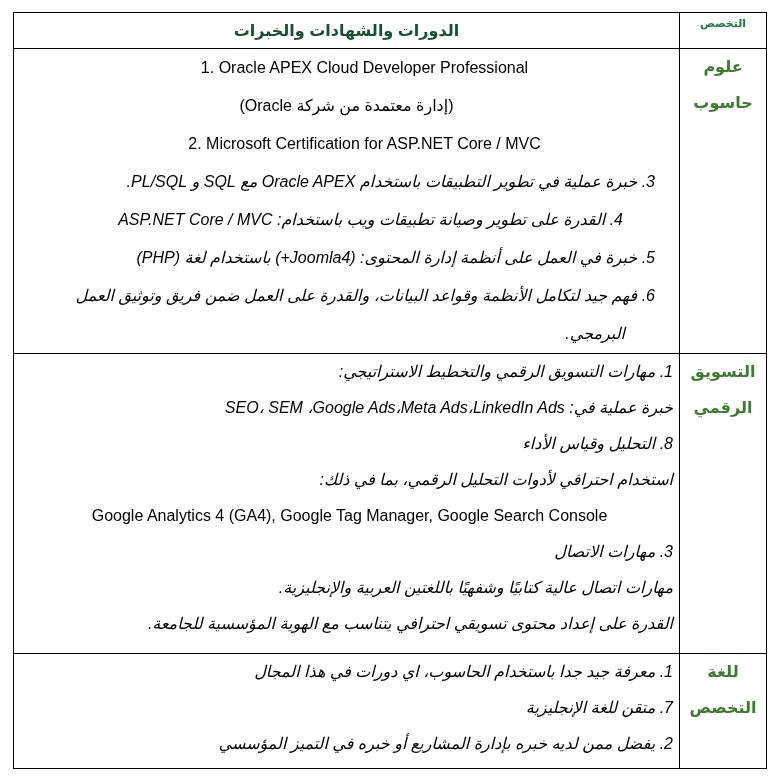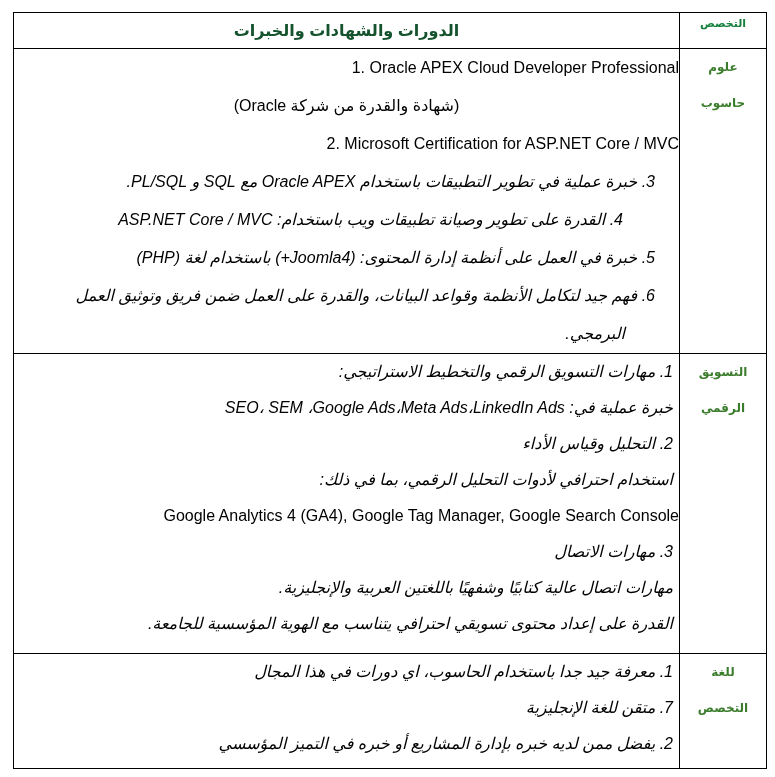--- a/index.html
+++ b/index.html
@@ -4,23 +4,23 @@
 <style>
   html, body { margin:0; padding:0; background:#ffffff; }
   body { width:775px; height:777px; position:relative; overflow:hidden;
          font-family: "Liberation Sans", "DejaVu Sans", sans-serif; color:#000; }
   table.doc { position:absolute; left:13px; top:12px; width:754px;
               border-collapse:collapse; direction:rtl; table-layout:fixed; }
   table.doc td { border:1.5px solid #000; vertical-align:top; padding:0; }
   td.spec { width:86px; text-align:center; vertical-align:middle; }
   .hdr-spec { color:#15803d; font-weight:bold; font-size:11px; }
   .hdr-main { color:#14532d; font-weight:bold; font-size:16px; text-align:center; }
-  .spec-lbl { color:#3a7d2c; font-weight:bold; font-size:12px; line-height:36px; }
+  .spec-lbl { color:#3a7d2c; font-weight:bold; font-size:16px; line-height:36px; }
   .line { font-size:16px; line-height:38px; white-space:nowrap; }
-  .ltr { direction:ltr; text-align:right; }
+  .ltr { direction:ltr; text-align:center; }
   .rtl { direction:rtl; text-align:right;font-style:italic; }
   .ctr { text-align:center; }
 </style>
 </head>
 <body>
 
 <table class="doc">
   <tbody>
       <tr style="height:36px;">
     <td class="spec">
@@ -31,39 +31,39 @@
     </td>
   </tr>
 
   <tr style="height:300px;">
     <td class="spec">
       <div class="spec-lbl">علوم</div>
       <div class="spec-lbl">حاسوب</div>
     </td>
     <td style="padding-top:0px;">
       <div class="line ltr" style="padding-left:36px;">1.  Oracle APEX Cloud Developer Professional</div>
-      <div class="line ctr" style="direction:rtl;">(شهادة والقدرة من شركة Oracle)</div>
+      <div class="line ctr" style="direction:rtl;">(إدارة معتمدة من شركة Oracle)</div>
       <div class="line ltr" style="padding-left:36px;">2.  Microsoft Certification for ASP.NET Core / MVC</div>
       <div class="line rtl" style="padding-right:24px;">3.   خبرة عملية في تطوير التطبيقات باستخدام Oracle APEX مع SQL و PL/SQL.</div>
       <div class="line rtl" style="padding-right:56px;">4.   القدرة على تطوير وصيانة تطبيقات ويب باستخدام:  ASP.NET Core / MVC</div>
       <div class="line rtl" style="padding-right:24px;">5.  خبرة في العمل على أنظمة إدارة المحتوى: (Joomla4+) باستخدام لغة (PHP)</div>
       <div class="line rtl" style="padding-right:24px;">6.  فهم جيد لتكامل الأنظمة وقواعد البيانات، والقدرة على العمل ضمن فريق وتوثيق العمل</div>
       <div class="line rtl" style="padding-right:54px;">البرمجي.</div>
     </td>
   </tr>
 
   <tr style="height:300px;">
     <td class="spec">
       <div class="spec-lbl">التسويق</div>
       <div class="spec-lbl">الرقمي</div>
     </td>
     <td>
       <div class="line rtl" style="padding-right:6px;line-height:36px;">1. مهارات التسويق الرقمي والتخطيط الاستراتيجي:</div>
       <div class="line rtl" style="padding-right:6px;line-height:36px;">خبرة عملية في: SEO، SEM ،Google Ads،Meta Ads،LinkedIn Ads</div>
-      <div class="line rtl" style="padding-right:6px;line-height:36px;">2. التحليل وقياس الأداء</div>
+      <div class="line rtl" style="padding-right:6px;line-height:36px;">8. التحليل وقياس الأداء</div>
       <div class="line rtl" style="padding-right:6px;line-height:36px;">استخدام احترافي لأدوات التحليل الرقمي، بما في ذلك:</div>
       <div class="line ltr" style="padding-left:6px;line-height:36px;">Google Analytics 4 (GA4), Google Tag Manager, Google Search Console</div>
       <div class="line rtl" style="padding-right:6px;line-height:36px;">3. مهارات الاتصال</div>
       <div class="line rtl" style="padding-right:6px;line-height:36px;">مهارات اتصال عالية كتابيًا وشفهيًا باللغتين العربية والإنجليزية.</div>
       <div class="line rtl" style="padding-right:6px;line-height:36px;">القدرة على إعداد محتوى تسويقي احترافي يتناسب مع الهوية المؤسسية للجامعة.</div>
     </td>
   </tr>
 
   <tr style="height:115px;">
     <td class="spec">

